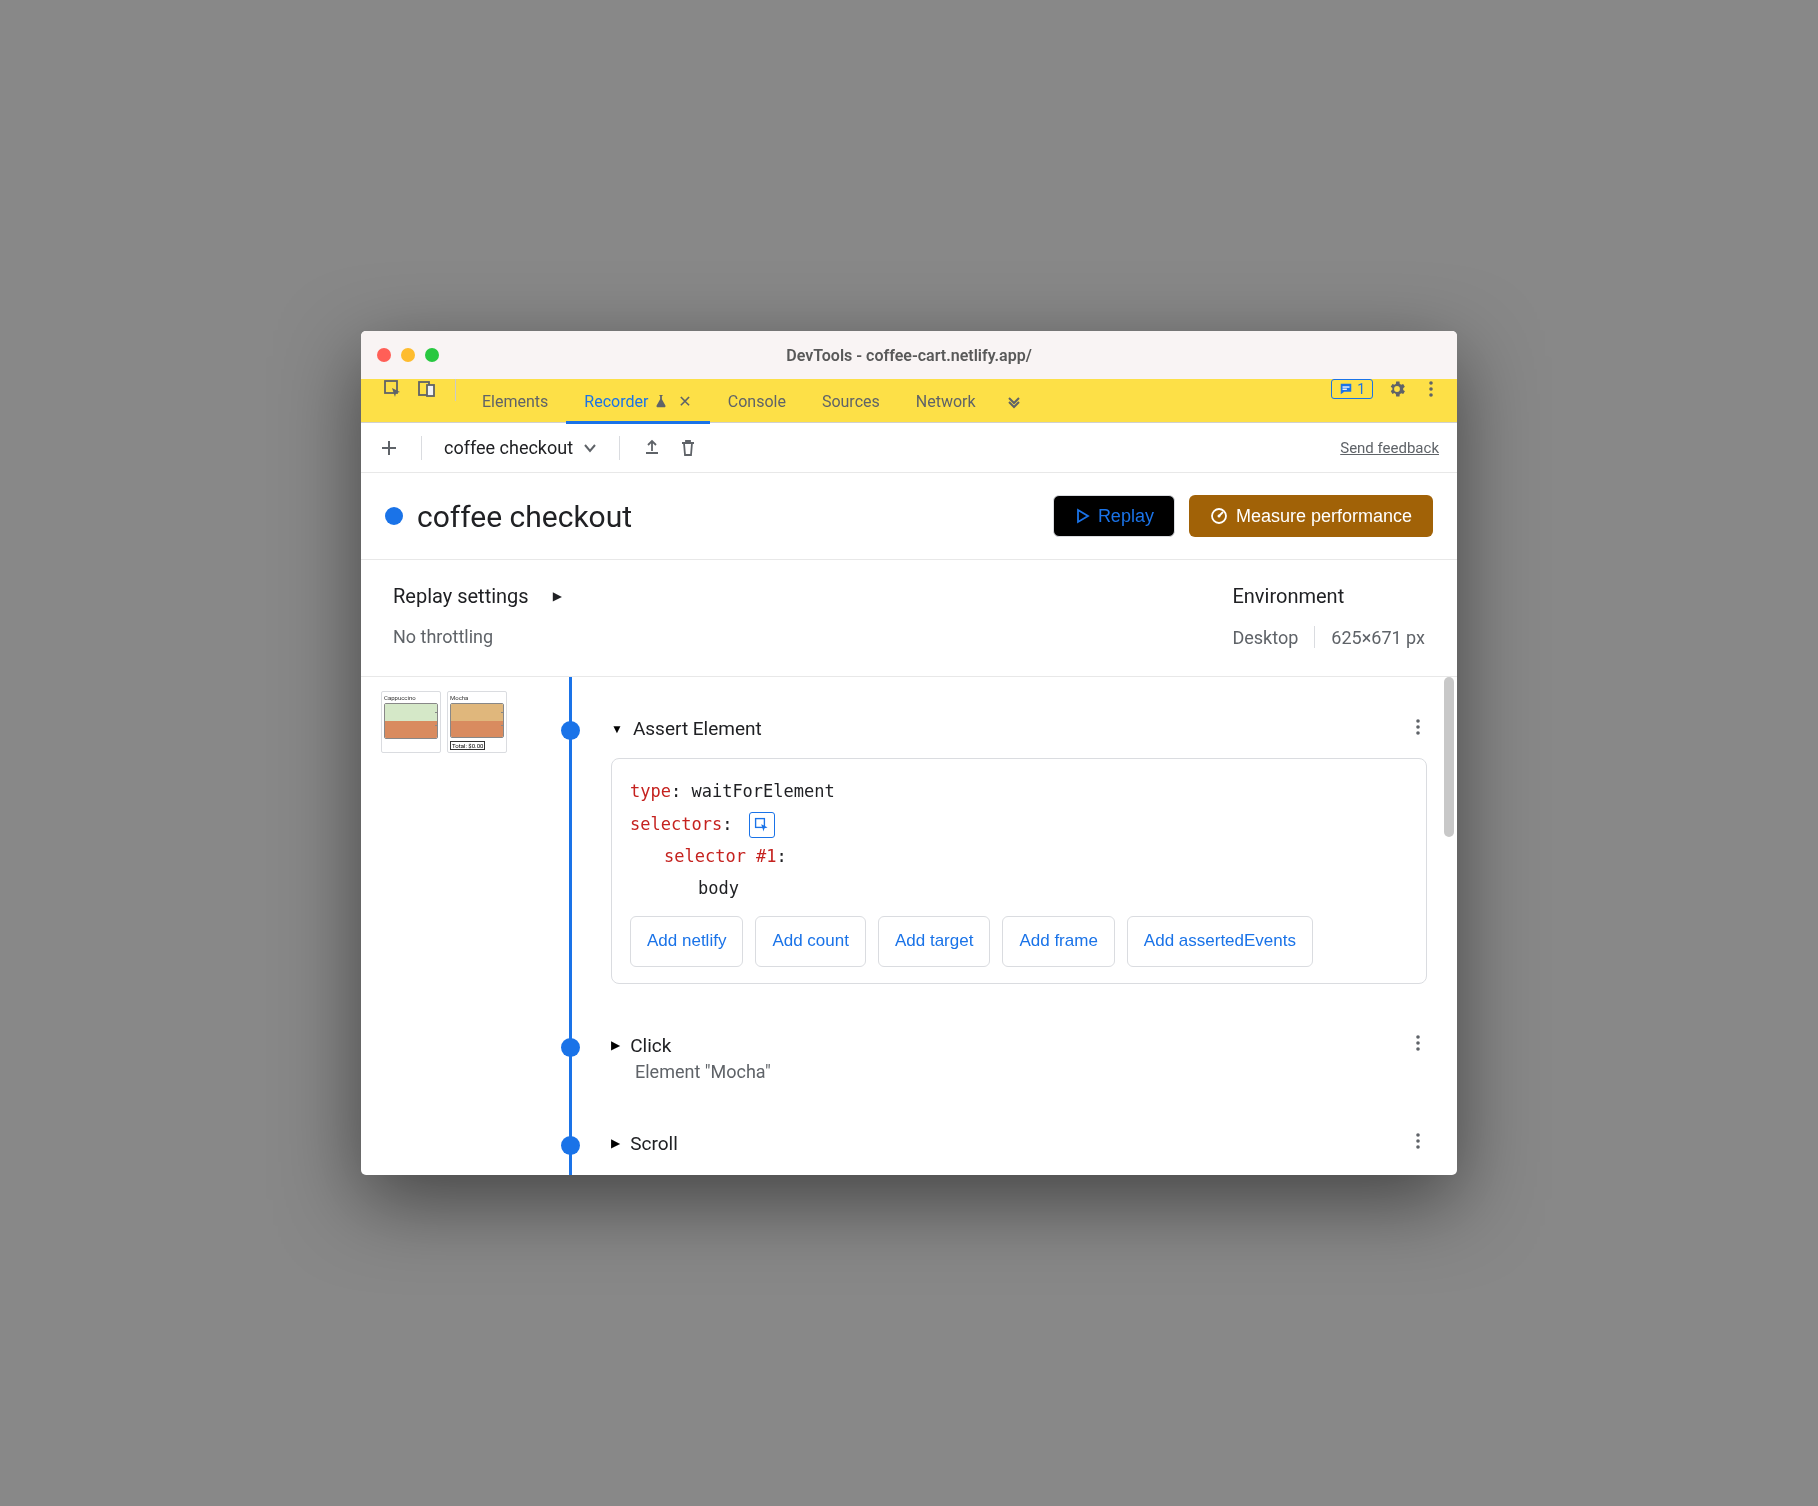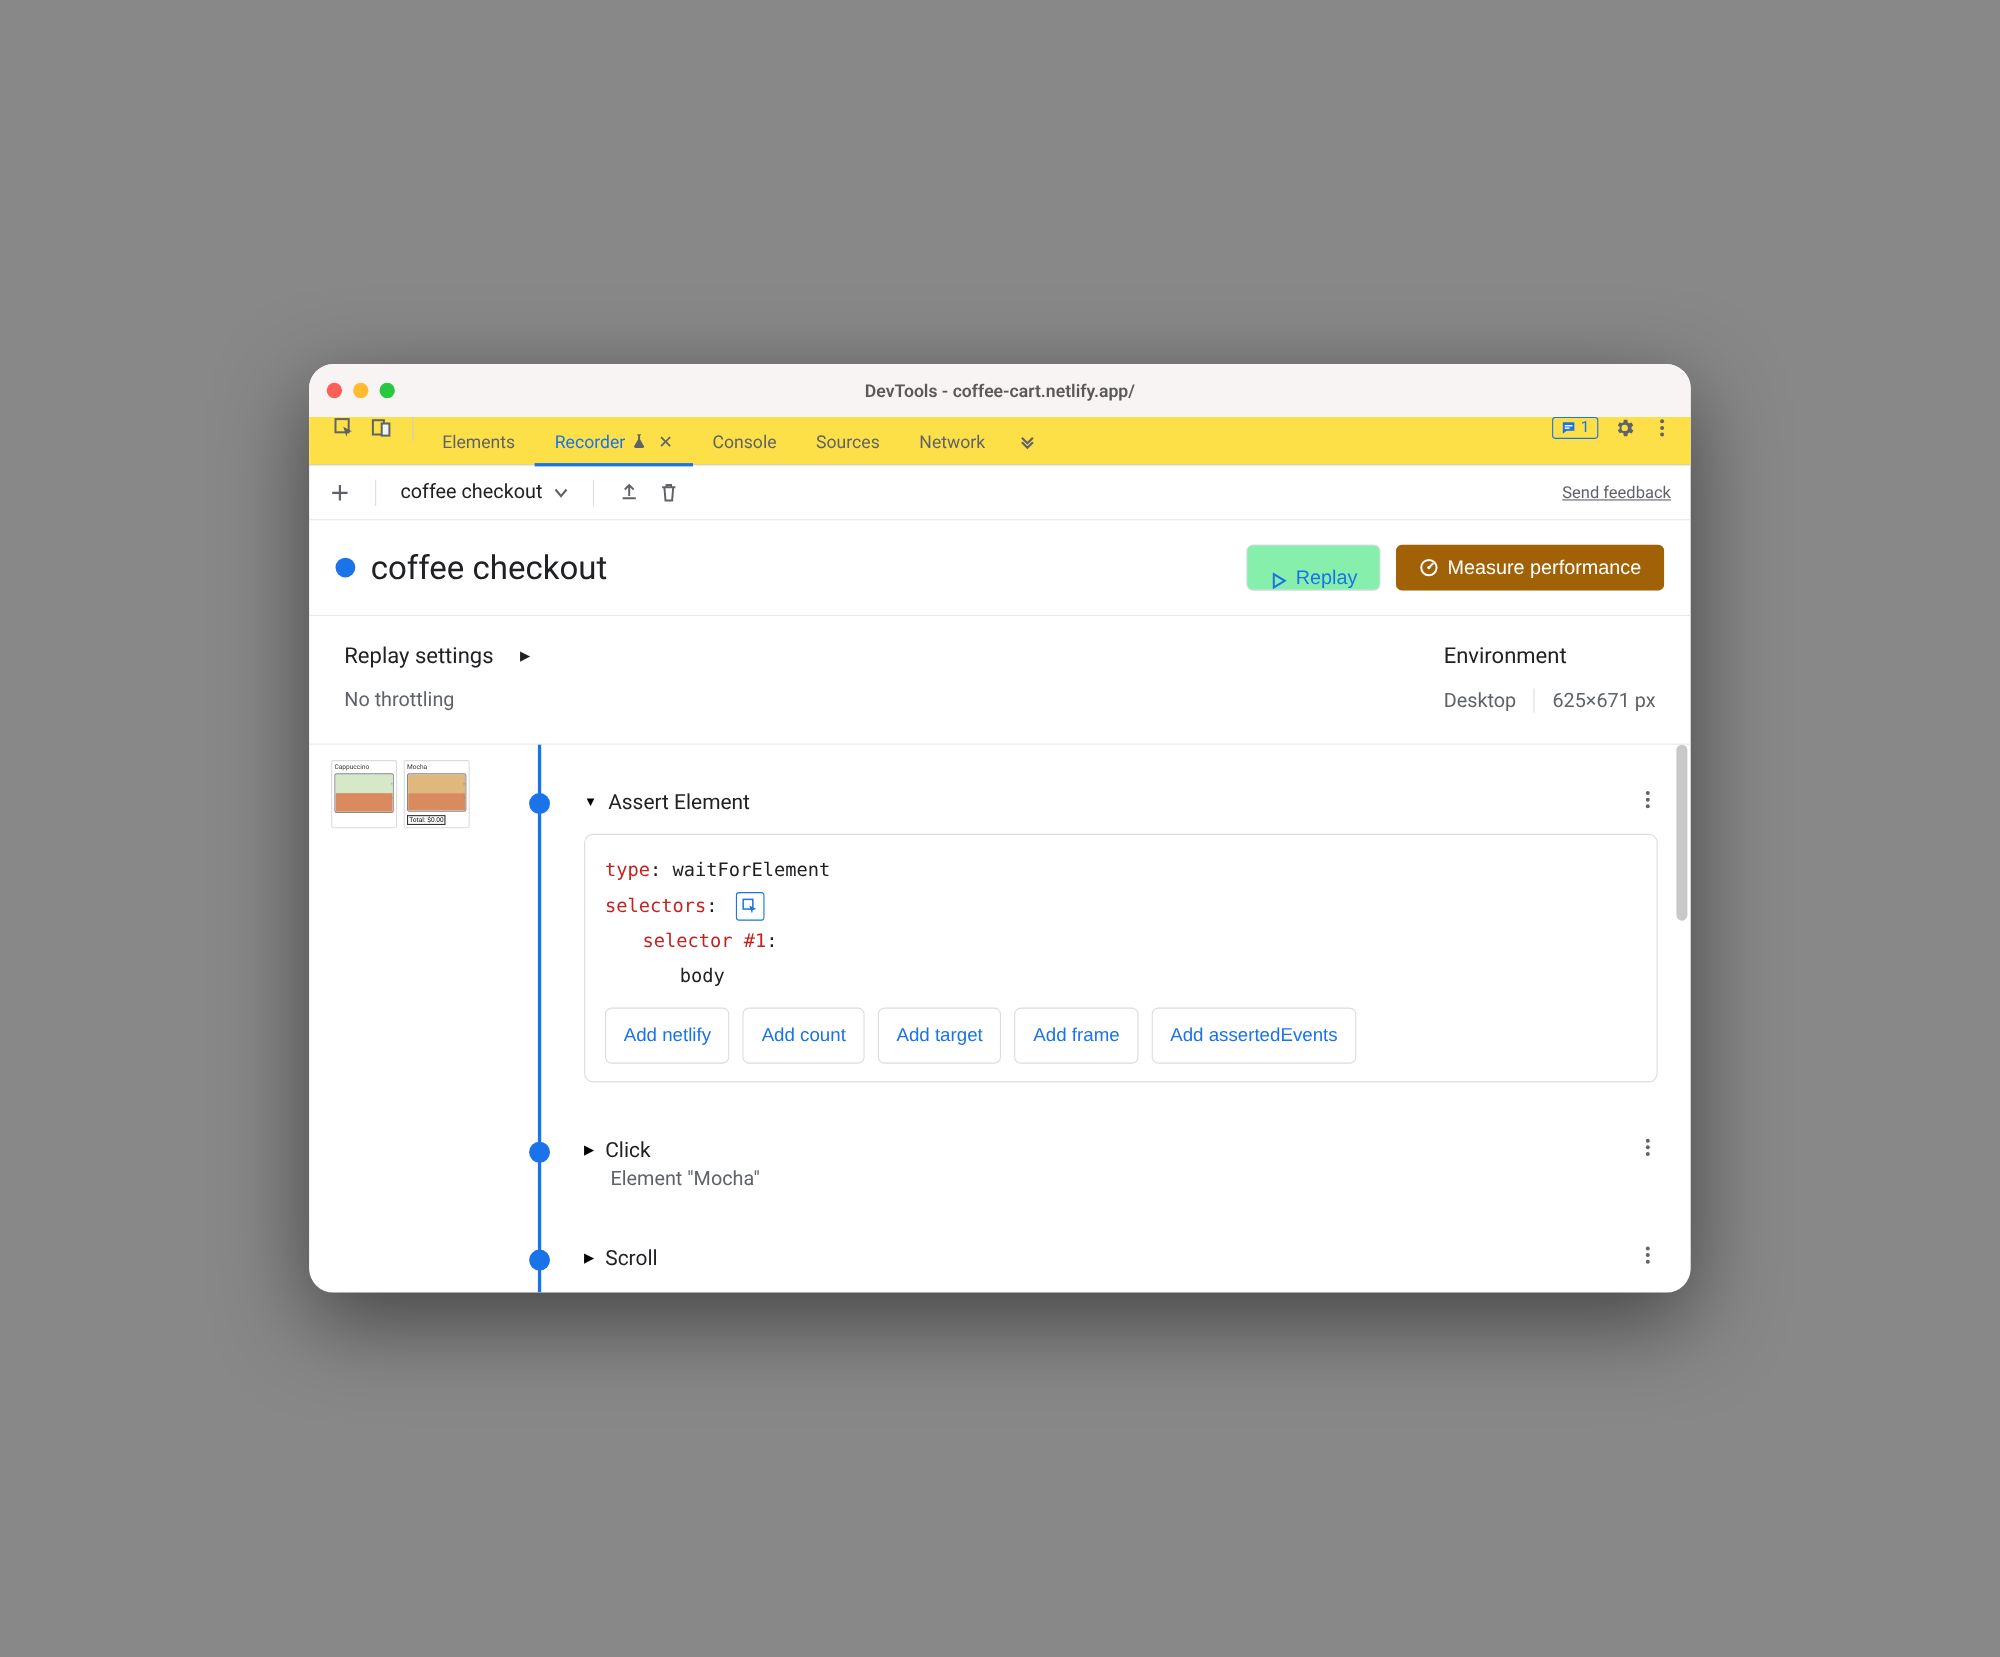--- a/index.html
+++ b/index.html
@@ -6,23 +6,23 @@
     body {
       font-family: -apple-system, BlinkMacSystemFont, "Segoe UI", Roboto, sans-serif;
       background: #888;
       display: flex;
       align-items: center;
       justify-content: center;
       min-height: 100vh;
       padding: 40px;
     }
     .window {
-      width: 1256px;
+      width: 1096px;
       background: #fff;
-      border-radius: 22px;
+      border-radius: 5px;
       box-shadow: 0 25px 80px rgba(0,0,0,0.5);
       overflow: hidden;
     }
     .title-bar {
       height: 48px;
       background: #f9f4f4;
       display: flex;
       align-items: center;
       padding: 0 16px;
       position: relative;
@@ -190,23 +190,22 @@
       font-size: 18px;
       font-weight: 500;
       display: flex;
       align-items: center;
       gap: 8px;
       cursor: pointer;
       border: 1px solid transparent;
     }
     .btn-outline {
       border-color: #dadce0;
-      background: #86efac;
+      background: #000000;
       color: #1a73e8;
-      align-items: flex-end;
     }
     .btn-primary {
       background: #a16207;
       color: #fff;
     }
     .settings-section {
       padding: 24px 32px 28px;
       display: flex;
       border-bottom: 1px solid #e8e8e8;
     }

